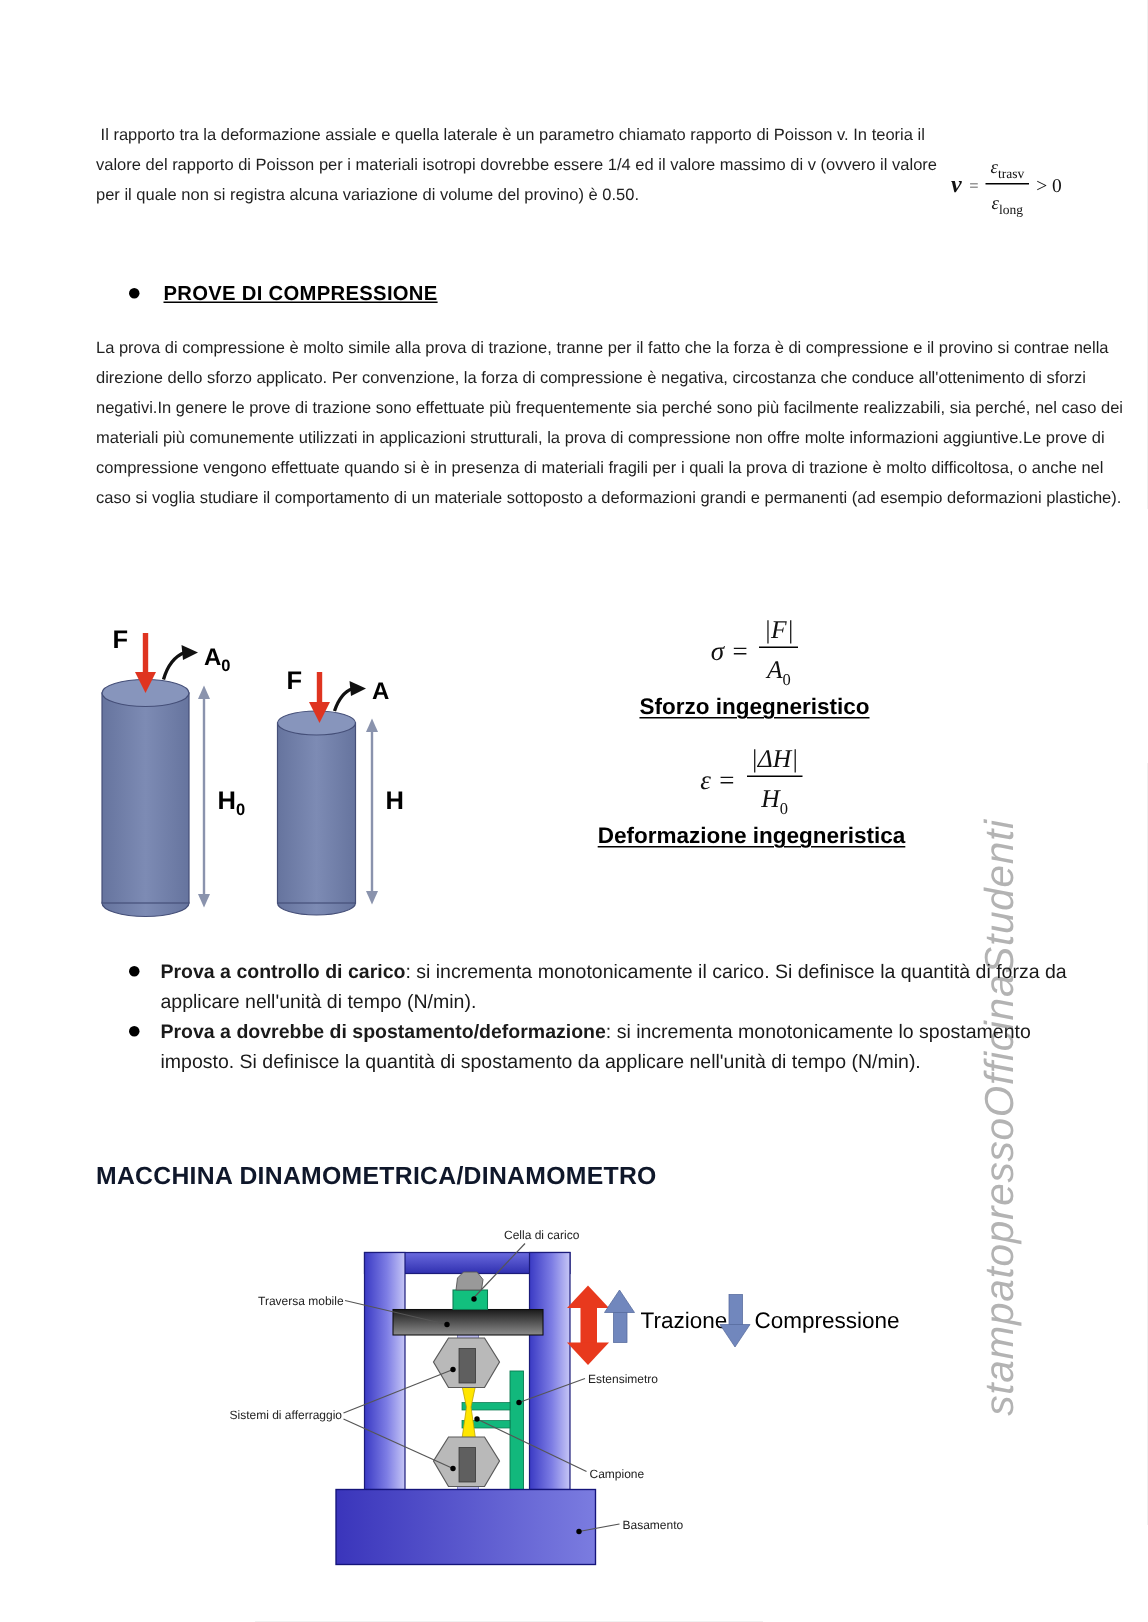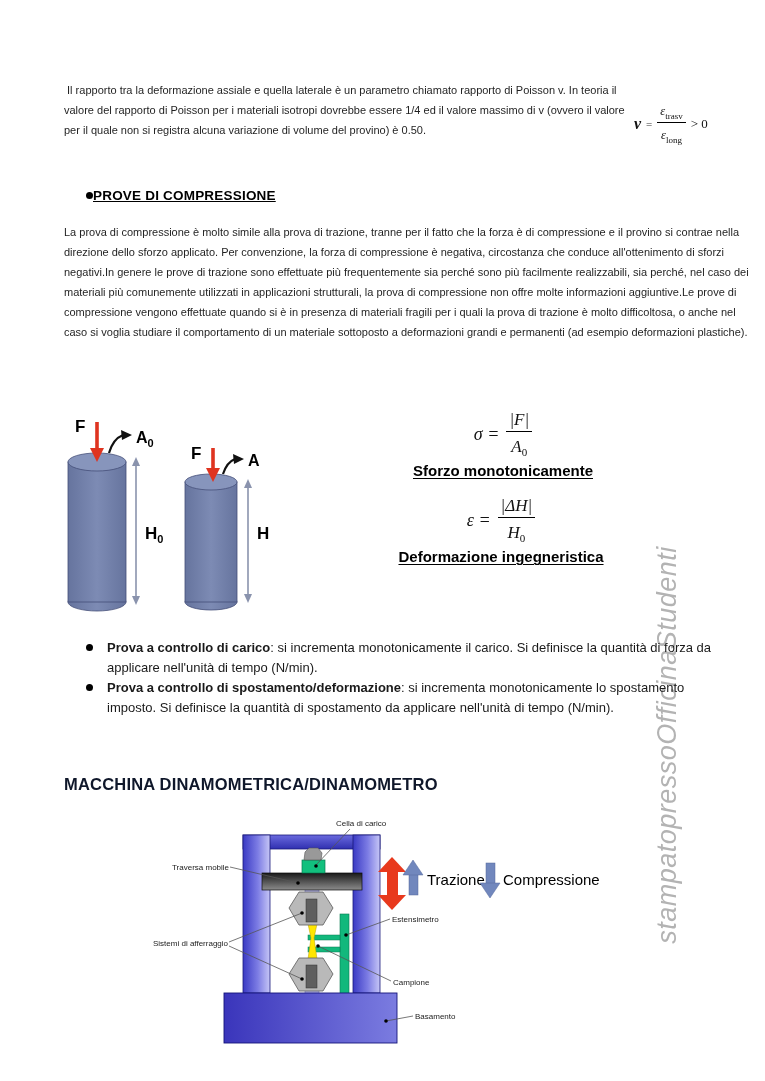--- a/index.html
+++ b/index.html
@@ -22,21 +22,21 @@
   .poisson .nu{font-weight:bold;font-size:16px;}
   .poisson .eq{font-size:11px;font-style:normal;color:#333;}
   .frac{display:inline-block;text-align:center;vertical-align:middle;}
   .frac .num{display:block;border-bottom:1.2px solid #000;padding:0 3px 1px;}
   .frac .den{display:block;padding-top:5px;}
   .poisson .frac{font-size:12.5px;}
   .poisson sub,.bigform sub{font-size:9px;font-style:normal;}
   .poisson .tail{font-size:13px;font-style:normal;}
 
   
-  .bullet-head{position:absolute;left:86px;top:188px;display:flex;align-items:center;gap:0;}
+  .bullet-head{position:absolute;left:86px;top:188px;display:flex;align-items:center;gap:16px;}
   .bullet-head .dot{width:7px;height:7px;border-radius:50%;background:#000;flex:0 0 auto;}
   .bullet-head .bh-text{
     font-size:13.5px;font-weight:bold;text-decoration:underline;letter-spacing:.2px;color:#000;
   }
 
   
   .bigform{
     position:absolute;width:210px;text-align:center;
     font-family:"Liberation Serif",serif;color:#111;
   }
@@ -139,42 +139,42 @@
   </svg>
 
   <div class="bigform stress">
     <div class="frow">
       <span>σ =</span>
       <span class="frac">
         <span class="num">|F|</span>
         <span class="den"><span>A</span><sub>0</sub></span>
       </span>
     </div>
-    <span class="caption">Sforzo monotonicamente</span>
+    <span class="caption">Sforzo ingegneristico</span>
   </div>
 
   <div class="bigform strain">
     <div class="frow">
       <span>ε =</span>
       <span class="frac">
         <span class="num">|ΔH|</span>
         <span class="den"><span>H</span><sub>0</sub></span>
       </span>
     </div>
     <span class="caption">Deformazione ingegneristica</span>
   </div>
 
   <div class="modes">
     <div class="mode-item">
       <span class="dot"></span>
       <div><b>Prova a controllo di carico</b><span>: si incrementa monotonicamente il carico. Si definisce la quantità di forza da applicare nell'unità di tempo (N/min).</span></div>
     </div>
     <div class="mode-item">
       <span class="dot"></span>
-      <div><b>Prova a controllo di spostamento/deformazione</b><span>: si incrementa monotonicamente lo spostamento imposto. Si definisce la quantità di spostamento da applicare nell'unità di tempo (N/min).</span></div>
+      <div><b>Prova a dovrebbe di spostamento/deformazione</b><span>: si incrementa monotonicamente lo spostamento imposto. Si definisce la quantità di spostamento da applicare nell'unità di tempo (N/min).</span></div>
     </div>
   </div>
 
   <h2 class="machine-heading">MACCHINA DINAMOMETRICA/DINAMOMETRO</h2>
 
   <svg class="fig machine-fig" width="470" height="250" viewBox="0 0 470 250">
     <defs>
       <linearGradient id="colG" x1="0" y1="0" x2="1" y2="0">
         <stop offset="0" stop-color="#3a3ac4"></stop>
           <stop offset="0.55" stop-color="#7d7de4"></stop>

